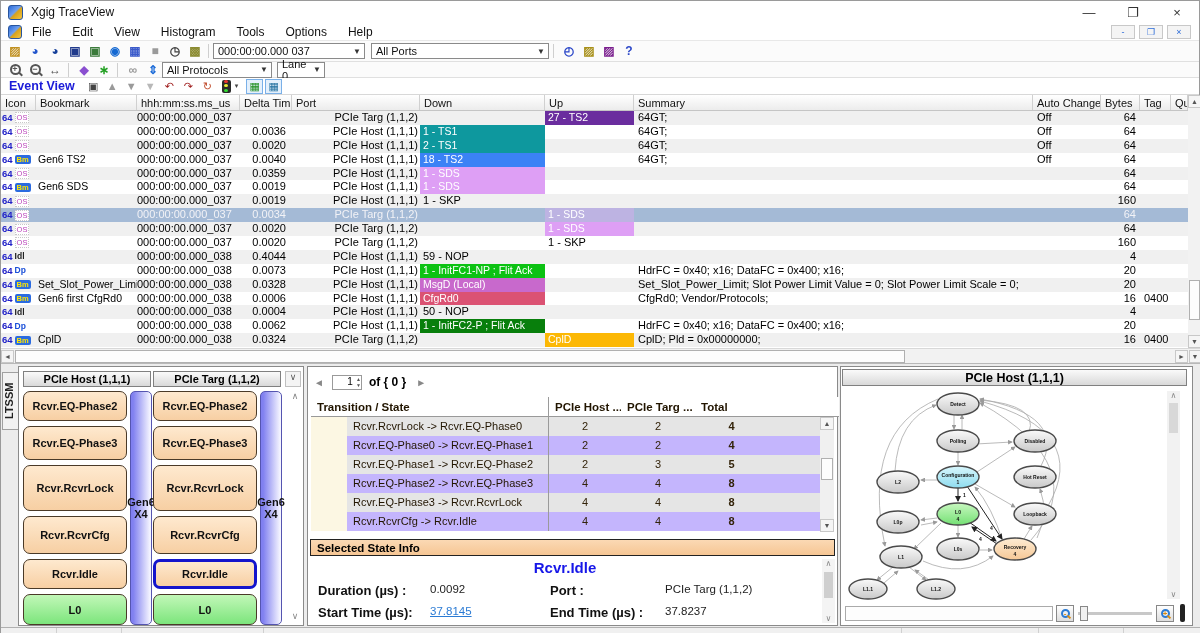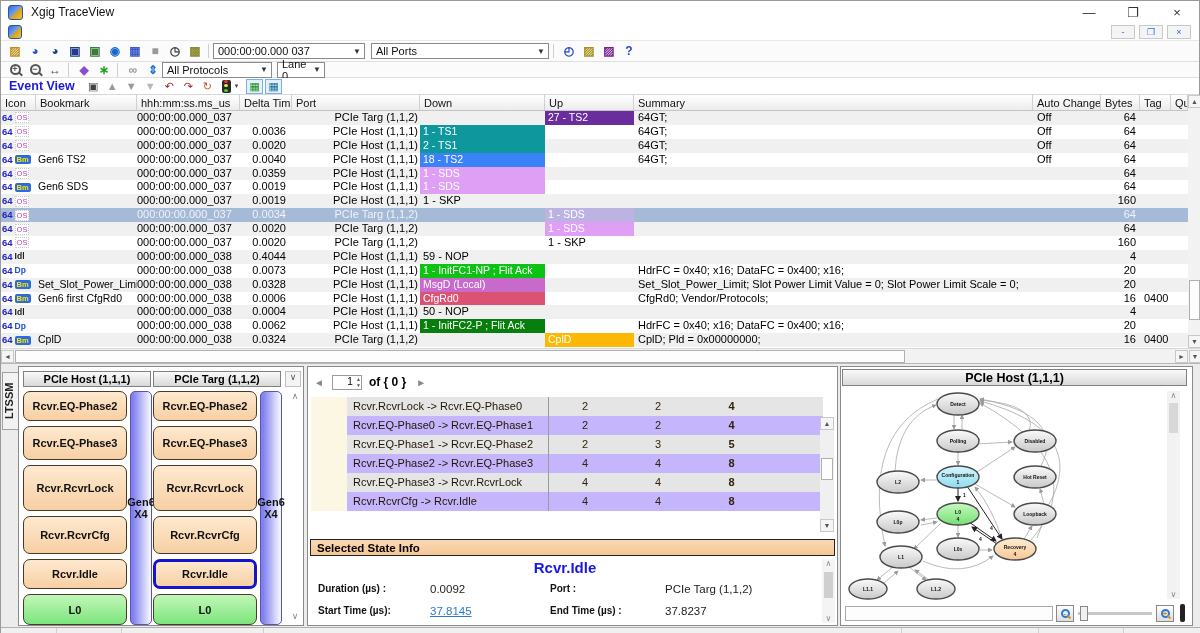--- a/index.html
+++ b/index.html
@@ -85,21 +85,21 @@
   .trow { display:grid; grid-template-columns:36px 201px 73px 74px 73px 55px; height:19px; line-height:19px; }
   .trow.hdr { height:20px; line-height:20px; font-weight:bold; background:#fff; border-bottom:1px solid #999; font-size:11.5px; }
   .trow .gut { background:#fcf7e3; }
   .t-odd > div { background:#e5e5e5; }
   .t-even > div { background:#c4b5fd; }
   .trow .num { text-align:center; color:#33230a; }
   .trow .tot { font-weight:bold; }
   .trow .tname { padding-left:6px; color:#221500; overflow:hidden; white-space:nowrap; }
   .trow .vline { border-left:1px solid #9a9a9a; }
   .ssi-hdr { background:linear-gradient(#fbd9b4,#f6c694); border:1px solid #222; font-weight:bold; font-size:11.5px; padding-left:6px; }
-  .lbl { font-weight:bold; font-size:10px; color:#111; }
+  .lbl { font-weight:bold; font-size:13px; color:#111; }
   .val { font-size:11.5px; color:#222; }
   .linkval { color:#2b7bd4; text-decoration:underline; }
 
   
   #diag-svg text { font-weight:bold; }
   .zbtn { width:18px; height:17px; border:1px solid #888; background:linear-gradient(#fff,#ddd); display:flex; align-items:center; justify-content:center; }
   .zmag { width:9px; height:9px; border:2px solid #2b7bd4; border-radius:50%; position:relative; font-size:8px; line-height:5px; color:#d88a10; font-weight:bold; text-align:center; }
   .zmag:after { content:""; position:absolute; width:4px; height:2px; background:#d88a10; transform:rotate(45deg); right:-3px; bottom:-2px; }
 
   #statusbar { position:absolute; left:0; top:626px; width:1200px; height:7px; background:#f0f0f0; border-top:1px solid #b0b0b0; }
@@ -117,20 +117,29 @@
     <span id="win-controls" style="display: flex;">
         <span class="wctl">—</span>
         <span class="wctl">❐</span>
         <span class="wctl">×</span>
       </span>
   </div>
 
   <div id="menubar">
     <span class="applogo" style="width:14px;height:14px;"></span>
     <span style="width:10px;"></span>
+    <span id="menu-items" style="display:flex;">
+        <span class="menuitem">File</span>
+        <span class="menuitem">Edit</span>
+        <span class="menuitem">View</span>
+        <span class="menuitem">Histogram</span>
+        <span class="menuitem">Tools</span>
+        <span class="menuitem">Options</span>
+        <span class="menuitem">Help</span>
+      </span>
     <span class="grow" style="flex:1;"></span>
     <span id="mdi-controls" style="display:flex;margin-right:8px;">
         <span class="mdi-btn">-</span>
         <span class="mdi-btn">❐</span>
         <span class="mdi-btn">×</span>
       </span>
   </div>
 
   <div id="tb1">
     <span id="tb1-left" style="display:flex;align-items:center;margin-left:3px;">
@@ -608,20 +617,27 @@
         <span style="color:#888;font-size:10px;">◄</span>
         <span style="margin-left:8px;width:30px;height:15px;border:1px solid #9a9a9a;background:#fff;font-size:10px;text-align:right;padding-right:8px;position:relative;">
           <span>1</span>
           <span style="position:absolute;right:0;top:0;font-size:5px;line-height:6px;color:#555;">▲<br>▼</span>
         </span>
         <span style="margin-left:7px;font-weight:bold;font-size:12px;">of { 0 }</span>
         <span style="margin-left:10px;color:#888;font-size:10px;">►</span>
       </div>
 
       <div id="trans-table">
+          <div class="trow hdr">
+            <div class="tname" style="grid-column: 1 / span 2;">Transition / State</div>
+            <div class="tname vline">PCIe Host ...</div>
+            <div class="tname">PCIe Targ ...</div>
+            <div class="tname">Total</div>
+            <div></div>
+          </div>
           <div class="trow t-odd">
             <div class="gut"></div>
             <div class="tname">Rcvr.RcvrLock -&gt; Rcvr.EQ-Phase0</div>
             <div class="num vline">2</div>
             <div class="num">2</div>
             <div class="num tot">4</div>
             <div></div>
           </div>
           <div class="trow t-even">
             <div class="gut"></div>

